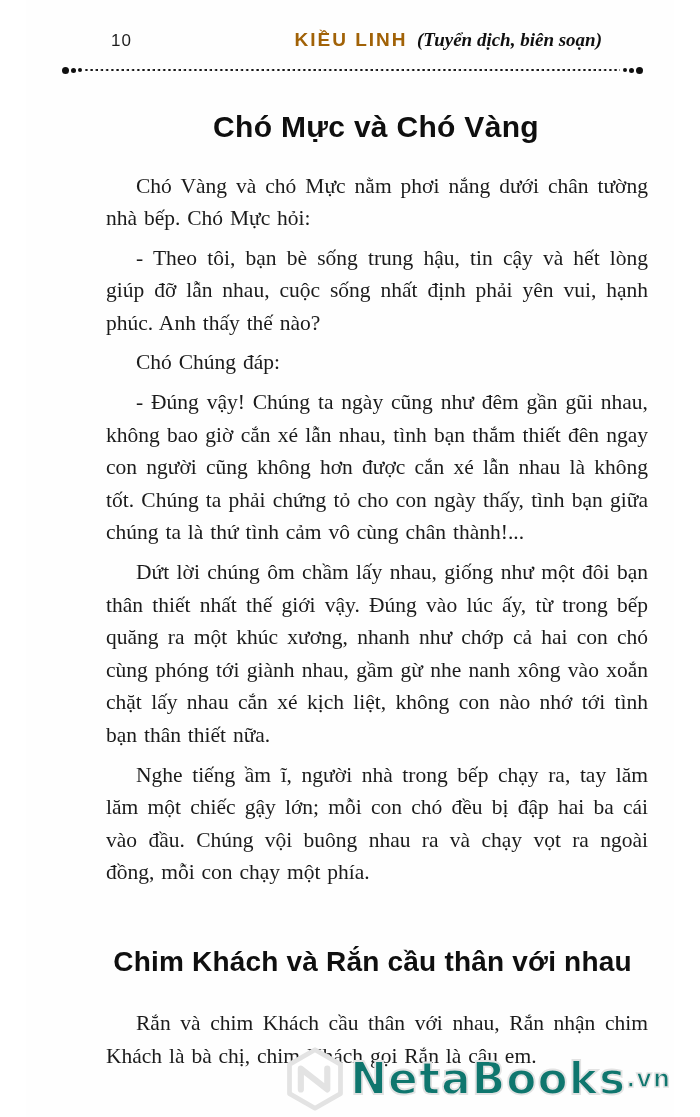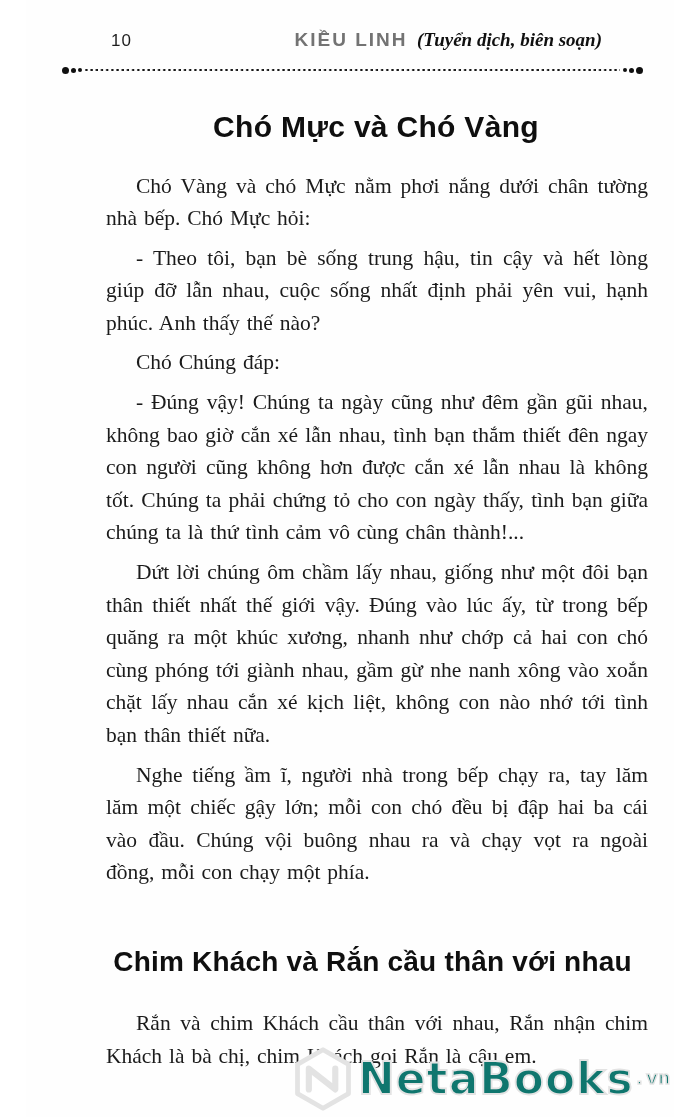--- a/index.html
+++ b/index.html
@@ -14,21 +14,21 @@
   }
 
   
   .running-head {
     position:absolute; top:29px; left:85px; right:72px;
     display:flex; justify-content:space-between; align-items:baseline;
     font-family:"Liberation Sans", sans-serif;
   }
   .page-number { font-size:17px; letter-spacing:1px; color:#1d1d1d; }
   .head-right { white-space:nowrap; }
-  .head-author { font-weight:bold; font-size:19px; letter-spacing:2px; color:#737373; }
+  .head-author { font-weight:bold; font-size:19px; letter-spacing:2px; color:#a16207; }
   .head-subtitle {
     font-family:"Liberation Serif", serif;
     font-style:italic; font-weight:bold; font-size:19px;
     margin-left:5px; color:#101010;
   }
 
   
   .divider {
     position:absolute; top:66px; left:36px; right:31px; height:8px;
     display:flex; align-items:center;
@@ -65,21 +65,21 @@
     pointer-events:none;
   }
   .wm-logo { margin-right:4px; }
   .wm-text {
     font-family:"DejaVu Sans", sans-serif; font-weight:bold;
     font-size:44px; letter-spacing:1px;
     color:#0f766e;
     -webkit-text-stroke:1.8px #e3e3e3;
     line-height:1;
   }
-  .wm-tld { font-size:19px;font-family:Liberation Mono, monospace; -webkit-text-stroke:1.5px #e3e3e3; }
+  .wm-tld { font-size:24px; -webkit-text-stroke:1.5px #e3e3e3; }
   @supports not (-webkit-text-stroke: 1px #000) {
     .wm-text, .wm-tld { color:#e9e9e9; }
   }
 </style>
 </head>
 <body>
 
 <div class="page">
 
   <div class="running-head">

